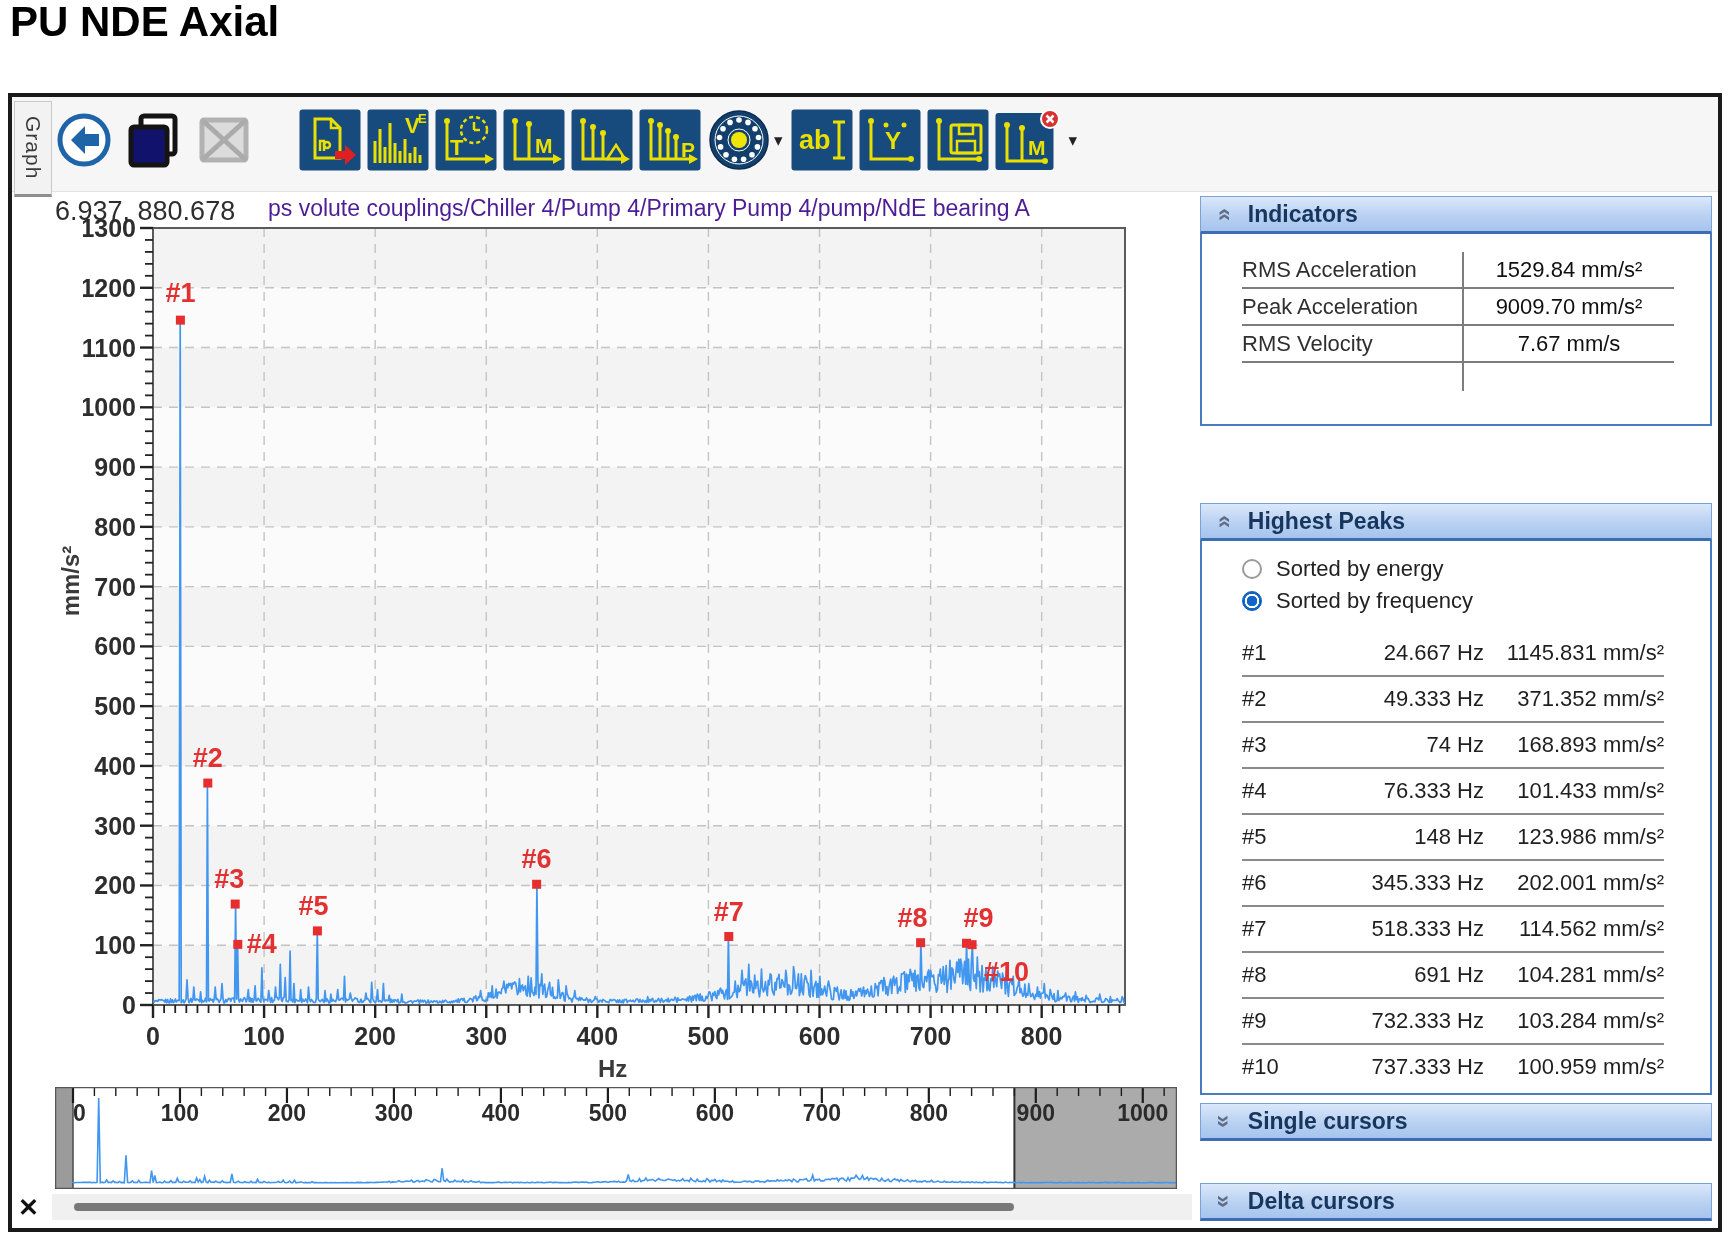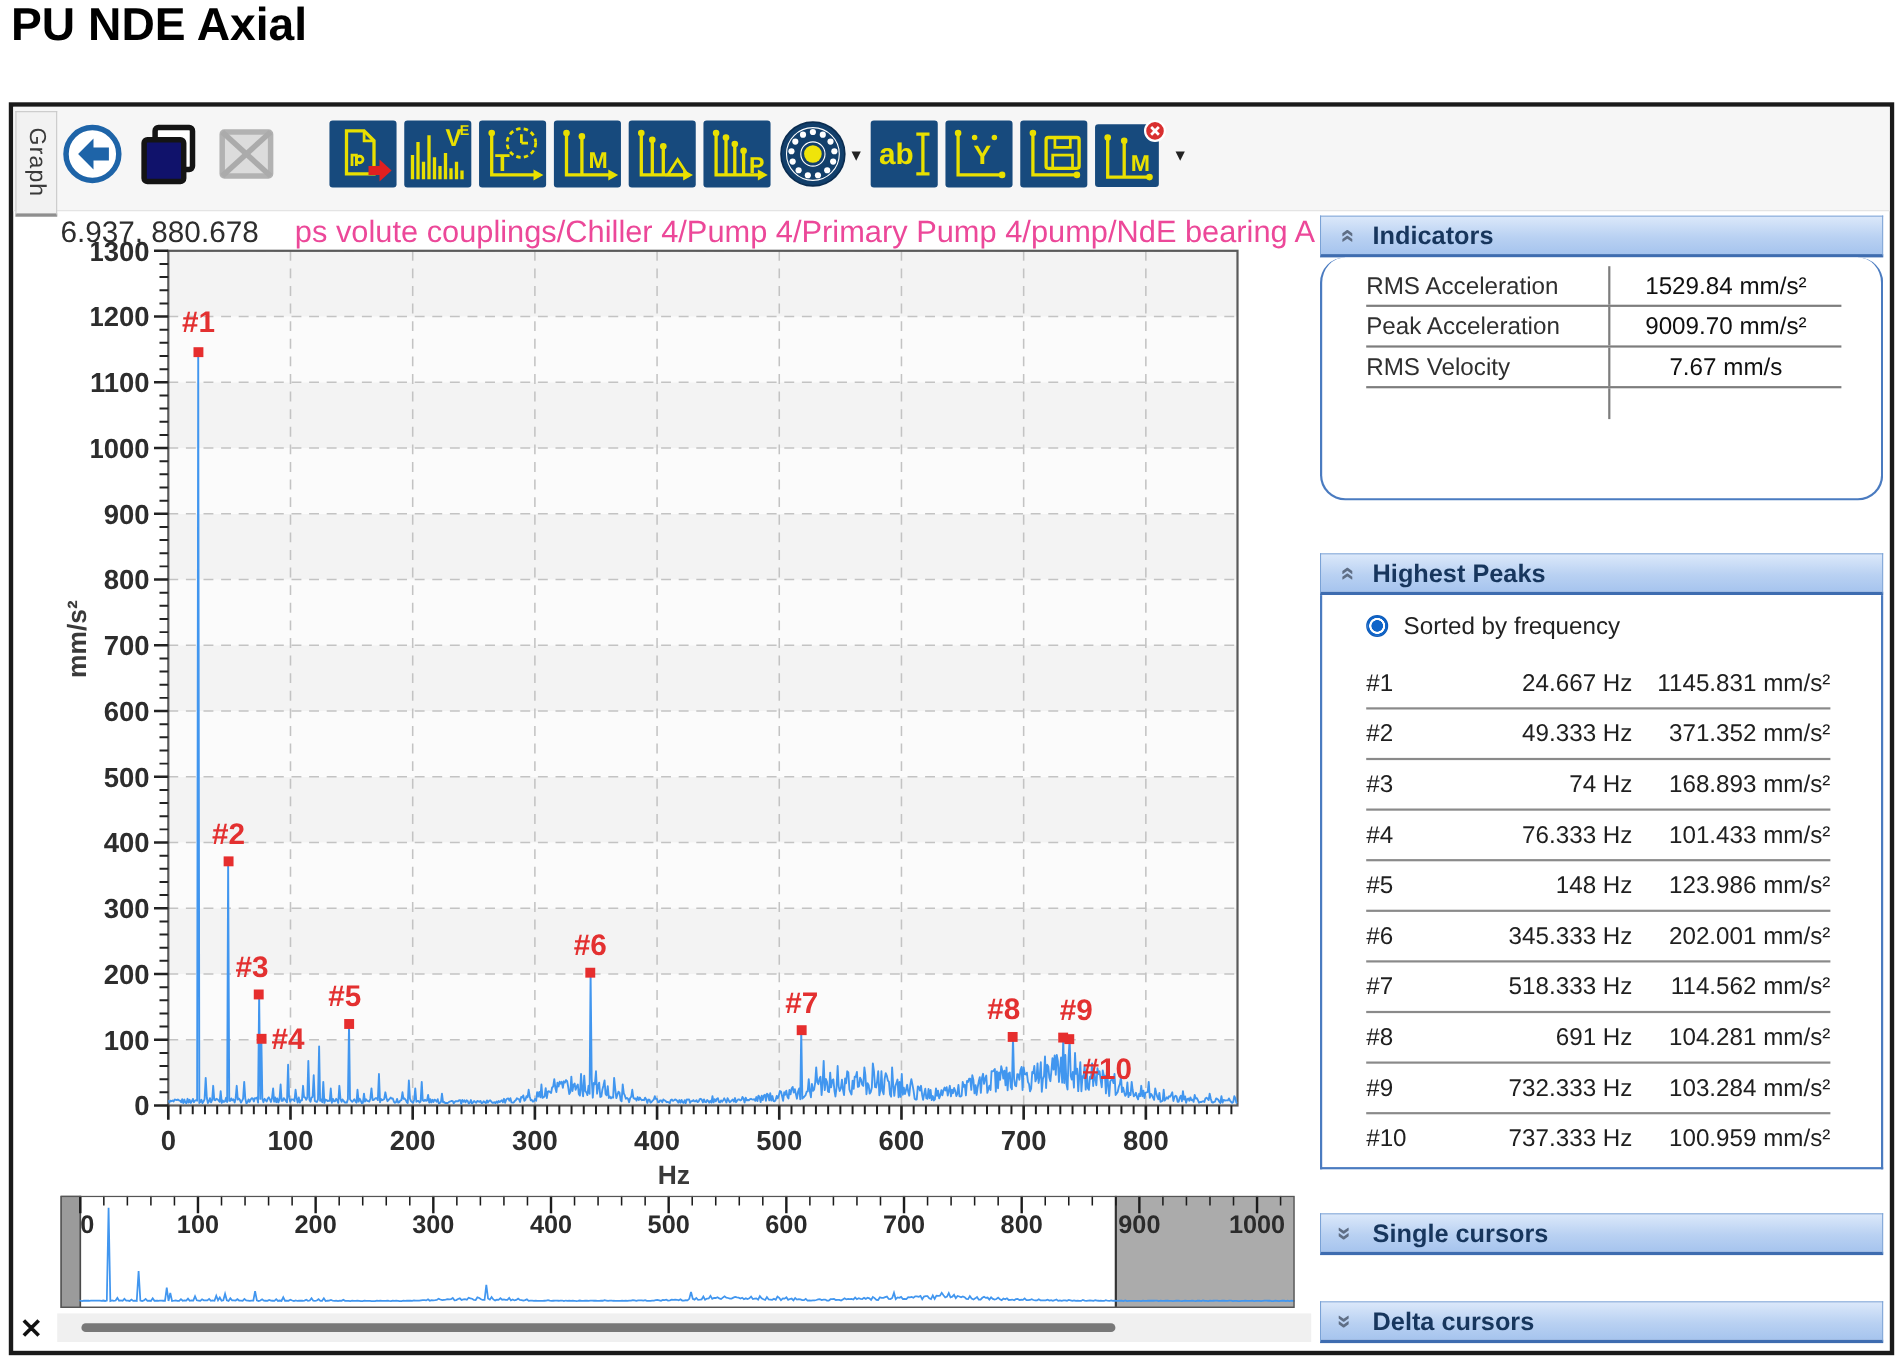--- a/index.html
+++ b/index.html
@@ -24,21 +24,21 @@
     display:flex;align-items:center;justify-content:center;
     writing-mode:vertical-rl;font-size:21px;color:#3a3a3a;letter-spacing:1px;
   }
   .toolbar{
     position:absolute;left:43px;top:10px;display:flex;align-items:center;height:66px;
   }
   .tbtn{flex:0 0 auto;cursor:pointer;display:flex;align-items:center;}
   .drop-arrow{font-size:17px;color:#222;margin-left:3px;align-self:center;}
   
   .readout{position:absolute;left:43px;top:99px;font-size:27px;color:#2e2e2e;}
-  .path-label{position:absolute;left:256px;top:98px;font-size:28px;color:#ec4899;}
+  .path-label{position:absolute;left:256px;top:98px;font-size:23px;color:#4c1d95;}
   .y-axis-title{
     position:absolute;left:14px;top:470px;font-size:24px;font-weight:bold;color:#3a3a3a;
     transform:rotate(-90deg);transform-origin:center;width:90px;text-align:center;
   }
   .x-axis-title{position:absolute;left:586px;top:958px;font-size:24px;font-weight:bold;color:#3a3a3a;}
   .main-chart{position:absolute;left:71px;top:117px;width:1120px;height:860px;}
   .overview{position:absolute;left:43px;top:990px;width:1122px;height:102px;}
   .scroll-row{
     position:absolute;left:40px;top:1097px;width:1140px;height:26px;background:#f0f0f0;
   }
@@ -51,21 +51,21 @@
     height:38px;display:flex;align-items:center;gap:18px;padding-left:16px;
     background:linear-gradient(#dbe8fa,#b9d1f2 55%,#a6c4ee);
     border:1px solid #7aa2d6;border-bottom:3px solid #3e6cb0;
     color:#17365d;font-size:23px;font-weight:bold;cursor:pointer;box-sizing:border-box;
   }
   .chev{display:inline-block;font-size:23px;font-weight:bold;color:#5f6e85;line-height:1;}
   .chev-up{transform:rotate(-90deg);}
   .chev-down{transform:rotate(90deg);}
   .panel-body{background:#fff;border:2px solid #4a7bc0;border-top:none;box-sizing:border-box;}
   
-  .ind-body{padding:8px 36px 0 40px;height:221px;border-radius:23px;}
+  .ind-body{padding:18px 36px 0 40px;height:192px;}
   .ind-row{display:grid;grid-template-columns:1fr 212px;align-items:center;height:35px;border-bottom:2px solid #7d7d7d;}
   .ind-row.spacer{border-bottom:none;height:28px;}
   .ind-label{font-size:22px;color:#2f2f2f;}
   .ind-val{font-size:22px;color:#101010;text-align:right;border-left:2px solid #7d7d7d;height:100%;display:flex;align-items:center;justify-content:center;}
   
   .hp-body{padding:12px 46px 4px 40px;}
   .radio-row{display:flex;align-items:center;gap:14px;height:32px;font-size:22px;color:#222;cursor:pointer;}
   .radio{width:20px;height:20px;border-radius:50%;box-sizing:border-box;border:2px solid #9a9a9a;background:#fdfdfd;flex:0 0 auto;}
   .radio.sel{border:1px solid #0d5ab8;background:radial-gradient(circle,#1065c9 0 5px,#ffffff 5.5px 7px,#1065c9 7.5px);}
   .pk-table{margin-top:14px;}
@@ -619,20 +619,24 @@
   </div>
 
   <div class="panel" style="left:1188px;top:406px;">
     <div class="panel-header">
       <span class="chev chev-up">»</span>
       <span>Highest Peaks</span>
     </div>
     <div class="panel-body hp-body">
       <div id="sort-options">
           <div class="radio-row">
+            <span class="radio"></span>
+            <span>Sorted by energy</span>
+          </div>
+          <div class="radio-row">
             <span class="radio sel"></span>
             <span>Sorted by frequency</span>
           </div>
         </div>
       <div class="pk-table" id="peaks-table">
           <div class="pk-row">
             <span class="pk-rank">#1</span>
             <span class="pk-freq">24.667 Hz</span>
             <span class="pk-val">1145.831 mm/s²</span>
           </div>

